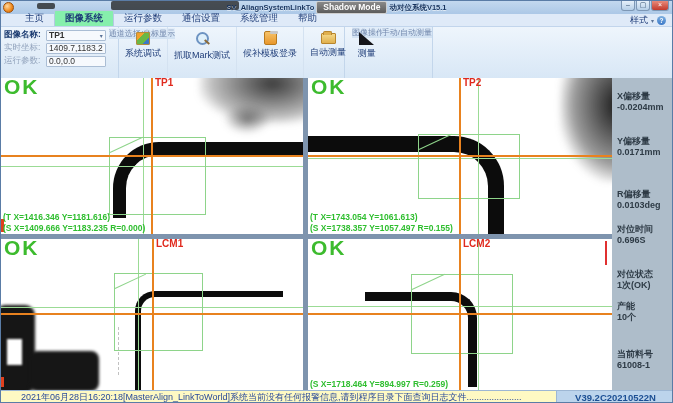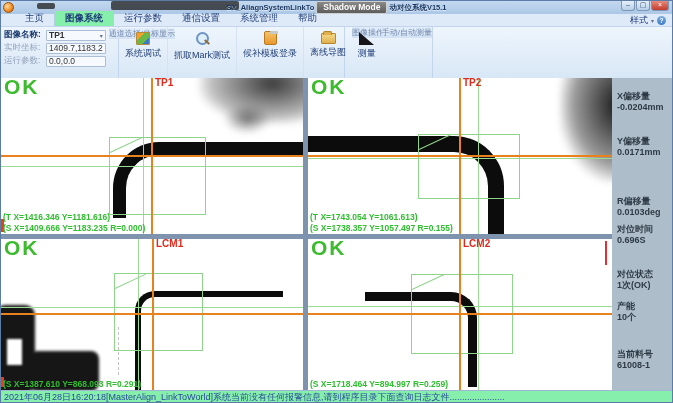--- a/index.html
+++ b/index.html
@@ -83,21 +83,21 @@
   .dblob{position:absolute;background:#161616;filter:blur(1.5px)}
   .tick{position:absolute;background:#e0401e}
   .dots{position:absolute;border-left:1px dashed #999;opacity:.6}
 
   
   #sidebar{position:absolute;left:611px;top:0;width:62px;height:312px;background:#aebdca}
   .sb-item{position:absolute;left:5px;font-size:9px;font-weight:700;color:#2e3b46;line-height:10.5px;white-space:nowrap}
 
   
   #statusbar{position:absolute;left:0;top:389px;width:673px;height:14px;display:flex;border-top:1px solid #9db7d4}
-  #status-msg{flex:1;background:#86efac;font-size:9px;color:#2a4a9a;line-height:13px;padding-left:3px;white-space:nowrap;overflow:hidden}
+  #status-msg{flex:1;background:#fef9c3;font-size:9px;color:#2a4a9a;line-height:13px;padding-left:20px;white-space:nowrap;overflow:hidden}
   #status-ver{width:118px;background:#bcd4ec;font-size:9.5px;font-weight:700;color:#1c4f94;line-height:13px;text-align:center;border-left:1px solid #9db7d4}
 </style>
 </head>
 <body>
 
 <div id="win">
 
   <div id="titlebar">
     <div class="logo"></div>
     <div class="smudge" style="left:36px;top:2px;width:18px;height:6px"></div>
@@ -164,21 +164,21 @@
         <div class="rbtn">
           <span class="ic ic-mag"></span>
           <span class="lab">抓取Mark测试</span>
         </div>
         <div class="rbtn">
           <span class="ic ic-clip"></span>
           <span class="lab">候补模板登录</span>
         </div>
         <div class="rbtn">
           <span class="ic ic-folder"></span>
-          <span class="lab">离线导图</span>
+          <span class="lab">自动测量</span>
         </div>
       </div>
       <div class="caption">图像操作</div>
     </div>
 
 
     <div class="rgroup" id="g-measure">
       <div class="body">
         <div class="rbtn">
           <span class="ic ic-tri"></span>
@@ -236,23 +236,20 @@
       <div class="elbow" style="left:134px;top:52px;width:148px;height:99px;border-width:6px 0 0 6px;border-top-left-radius:20px"></div>
       <div class="gline-v" style="left:137px"></div>
       <div class="gline-h" style="top:68px"></div>
       <div class="gbox" style="left:113px;top:34px;width:89px;height:78px"></div>
       <div class="gdiag" style="left:114px;top:49px;width:34px"></div>
       <div class="oline-v" style="left:151px"></div>
       <div class="oline-h" style="top:74px"></div>
       <div class="tick" style="left:0;bottom:3px;width:3px;height:10px"></div>
       <div class="ok">OK</div>
       <div class="cam" style="left:155px">LCM1</div>
-      <div class="coords">
-        <div>(S X=1387.610 Y=868.093 R=0.291)</div>
-      </div>
     </div>
 
     <div class="vp" id="vp3">
       <div class="elbow mirror" style="left:57px;top:53px;width:112px;height:95px;border-width:9px 9px 0 0;border-top-right-radius:26px"></div>
       <div class="gline-v" style="left:170px"></div>
       <div class="gline-h" style="top:67px"></div>
       <div class="gbox" style="left:103px;top:35px;width:102px;height:80px"></div>
       <div class="gdiag" style="left:104px;top:50px"></div>
       <div class="oline-v" style="left:151px"></div>
       <div class="oline-h" style="top:74px"></div>
@@ -266,21 +263,21 @@
 
     <div id="sidebar">
       <div class="sb-item" style="top:13px">
         <div>X偏移量</div>
         <div>-0.0204mm</div>
       </div>
       <div class="sb-item" style="top:58px">
         <div>Y偏移量</div>
         <div>0.0171mm</div>
       </div>
-      <div class="sb-item" style="top:118px">
+      <div class="sb-item" style="top:111px">
         <div>R偏移量</div>
         <div>0.0103deg</div>
       </div>
       <div class="sb-item" style="top:146px">
         <div>对位时间</div>
         <div>0.696S</div>
       </div>
       <div class="sb-item" style="top:191px">
         <div>对位状态</div>
         <div>1次(OK)</div>
@@ -291,15 +288,16 @@
       </div>
       <div class="sb-item" style="top:271px">
         <div>当前料号</div>
         <div>61008-1</div>
       </div>
     </div>
   </div>
 
   <div id="statusbar">
     <div id="status-msg">2021年06月28日16:20:18[MasterAlign_LinkToWorld]系统当前没有任何报警信息,请到程序目录下面查询日志文件......................</div>
+    <div id="status-ver">V39.2C20210522N</div>
   </div>
 
 </div>
 
 </body></html>

